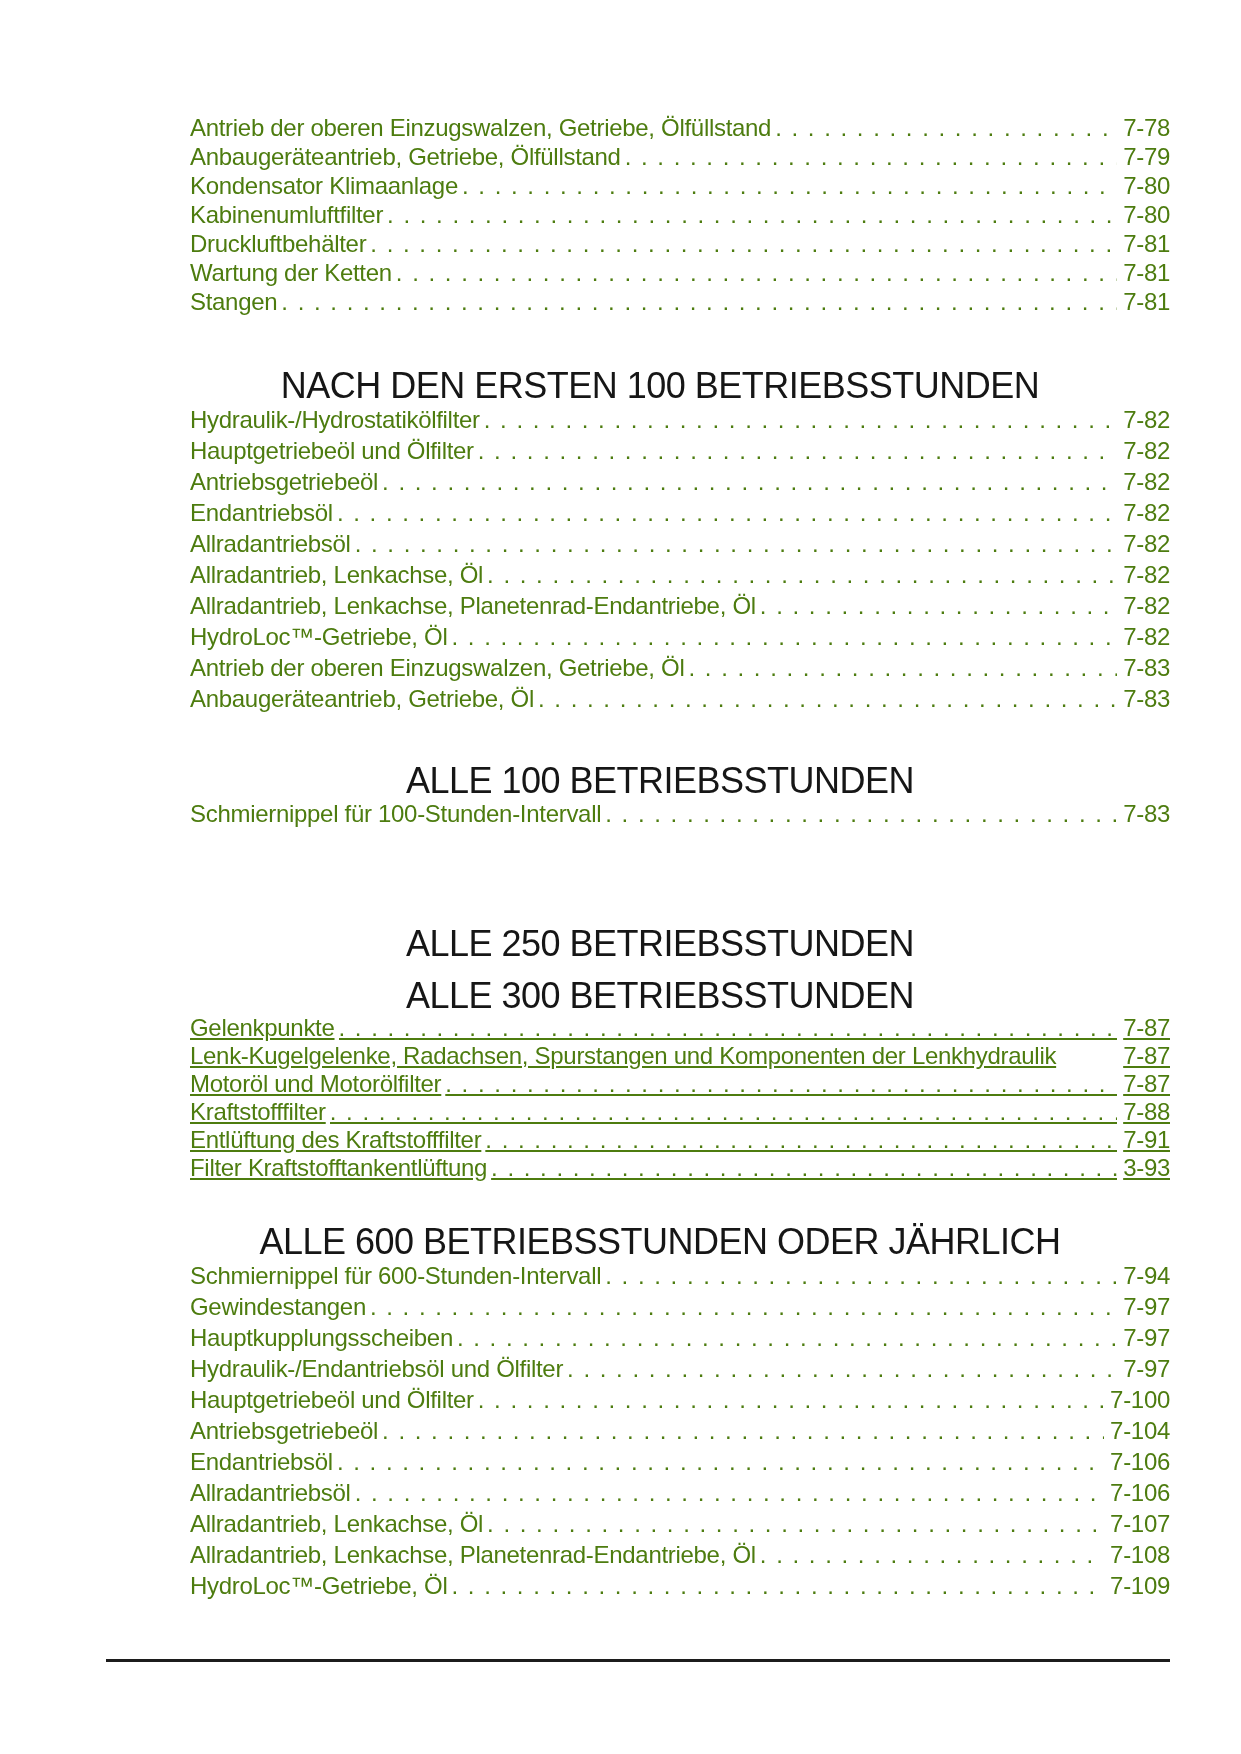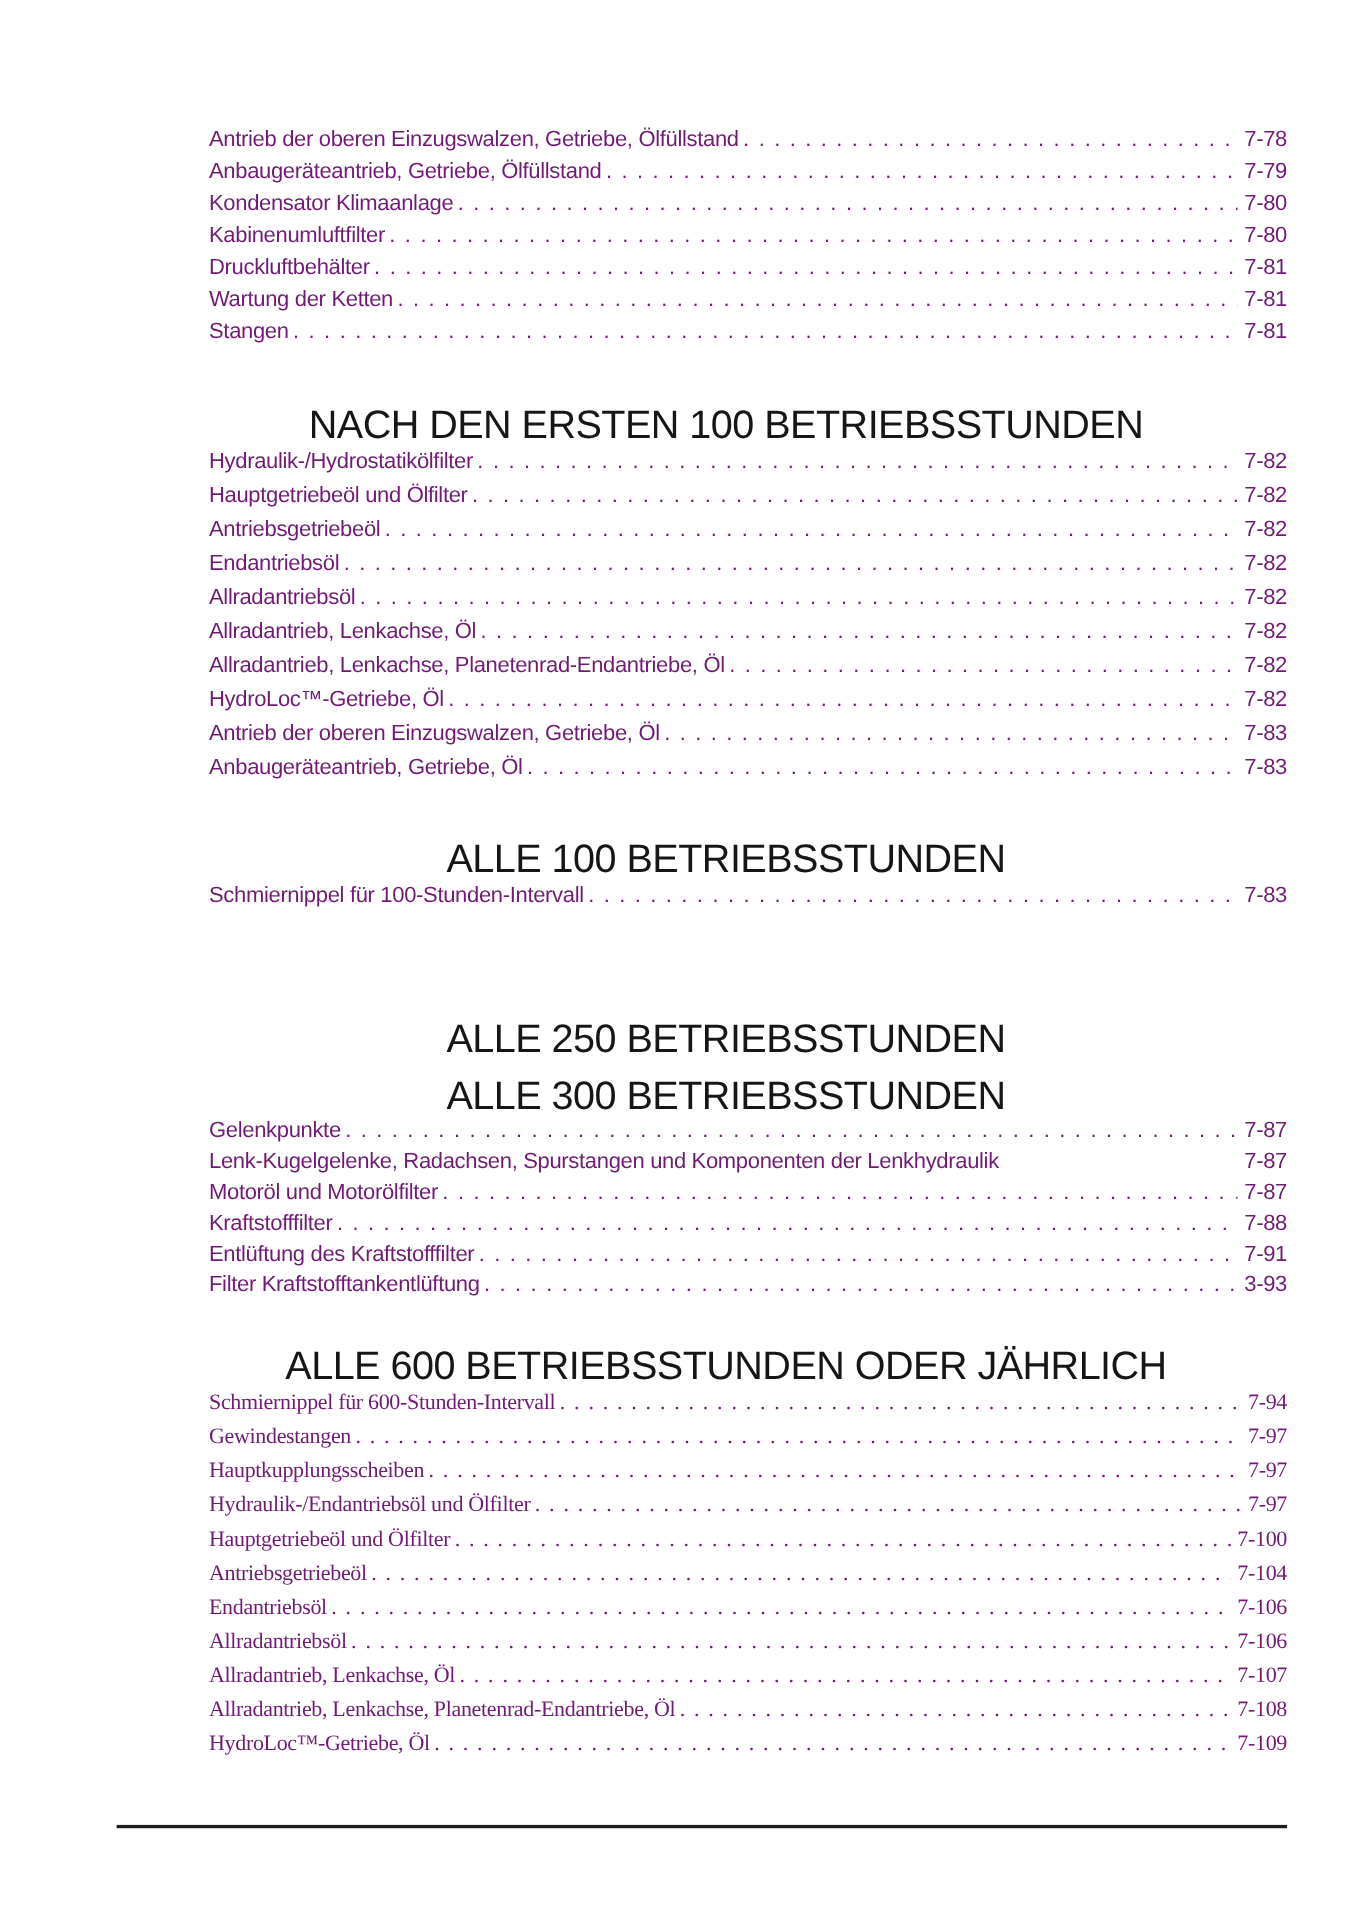--- a/index.html
+++ b/index.html
@@ -16,43 +16,43 @@
   .sec-heading{
     font-size:36px;line-height:36px;
     letter-spacing:-0.5px;
     white-space:nowrap;
     color:#161616;
     text-align:center;
   }
   .entries{padding-left:40px;width:980px;box-sizing:content-box;}
   .entry{
     display:flex;align-items:center;
-    font-size:20px;
+    font-size:24px;
     letter-spacing:-0.3px;
-    color:#701a75;
+    color:#4d7c0f;
   }
   .entry .t{white-space:nowrap;}
   .entry .dots{
     flex:1 1 auto;overflow:hidden;white-space:nowrap;
     margin:0 6px 0 4px;
     letter-spacing:0;
   }
   .entry .dots::after{
     content:". . . . . . . . . . . . . . . . . . . . . . . . . . . . . . . . . . . . . . . . . . . . . . . . . . . . . . . . . . . . . . . . . . . . . . . . . . . . . . . . . . . . . . . . . . . . . . . . . . . . . . . . . . . . . . . . . . . . . . . . . . . . . . . . . . . . . . . .";
     letter-spacing:1.5px;
   }
   .entry.no-dots .dots::after{content:"";}
   .entry .pg{white-space:nowrap;}
   
   .s0{top:113px;} .s0 .entry{line-height:29px;}
   .s1{top:368px;} .s1 .entry{line-height:31px;}
   .s2{top:763px;} .s2 .entry{line-height:30px;}
   .s3{top:926px;} .s3 .entry{line-height:30px;}
-  .s4{top:978px;} .s4 .entry{line-height:28px;}
-  .s5{top:1224px;} .s5 .entry{line-height:31px;font-family:Liberation Serif, serif;}
+  .s4{top:978px;} .s4 .entry{line-height:28px;text-decoration:underline;}
+  .s5{top:1224px;} .s5 .entry{line-height:31px;}
   .footer-rule{
     position:absolute;left:106px;top:1659px;
     width:1064px;height:3px;
     background:#1c1c1c;
   }
 </style>
 </head>
 <body>
 
 <div class="page">

